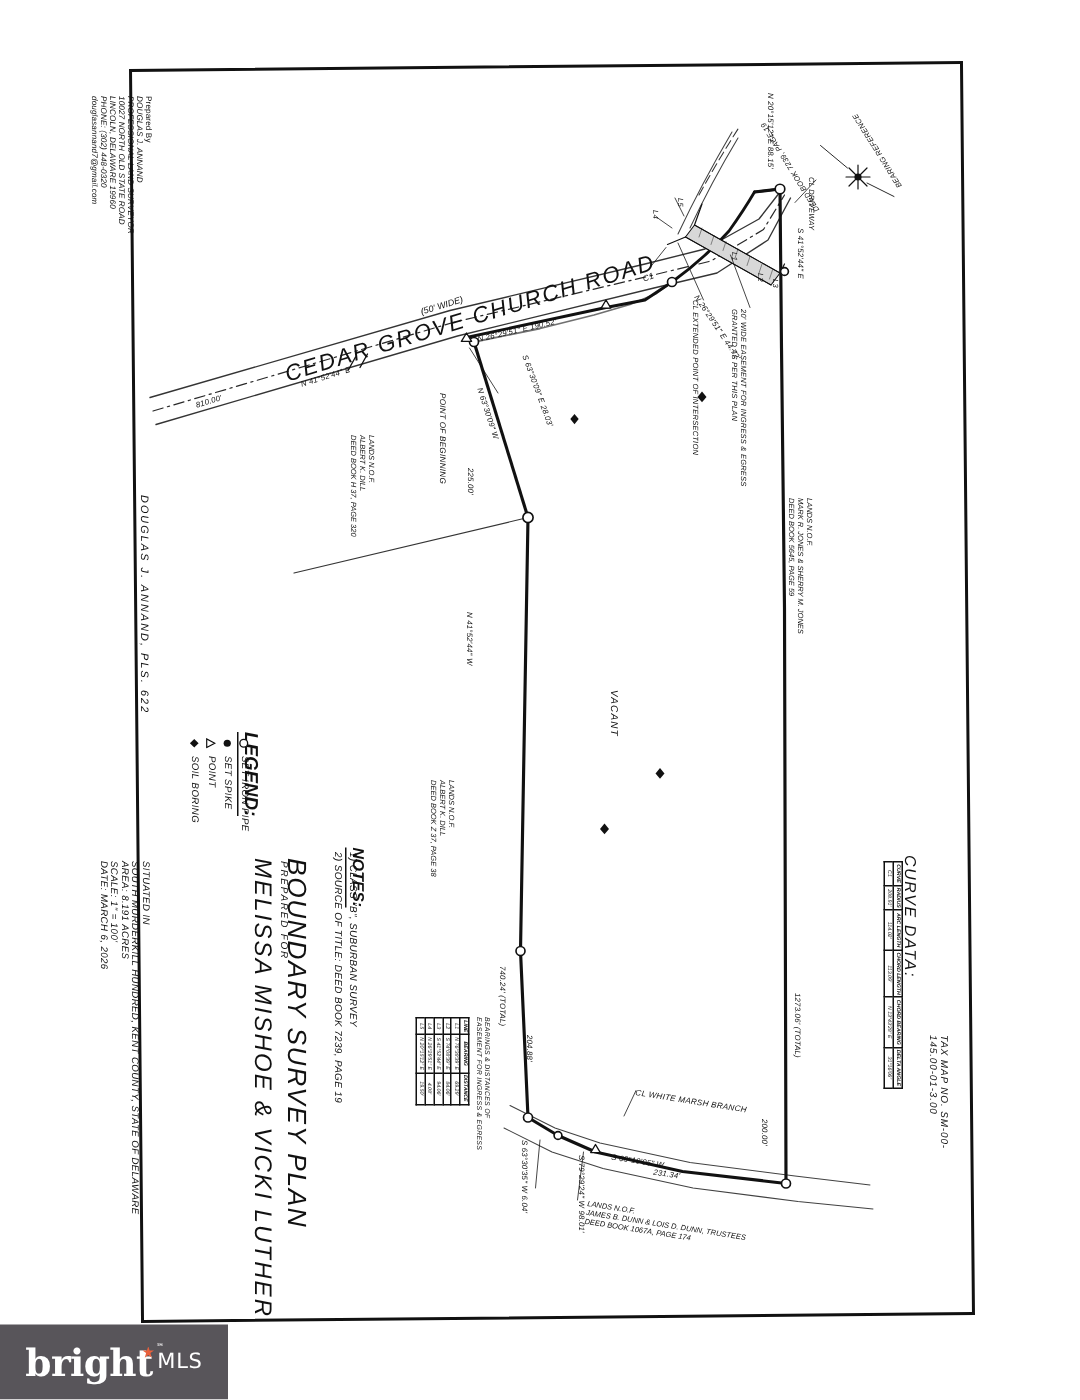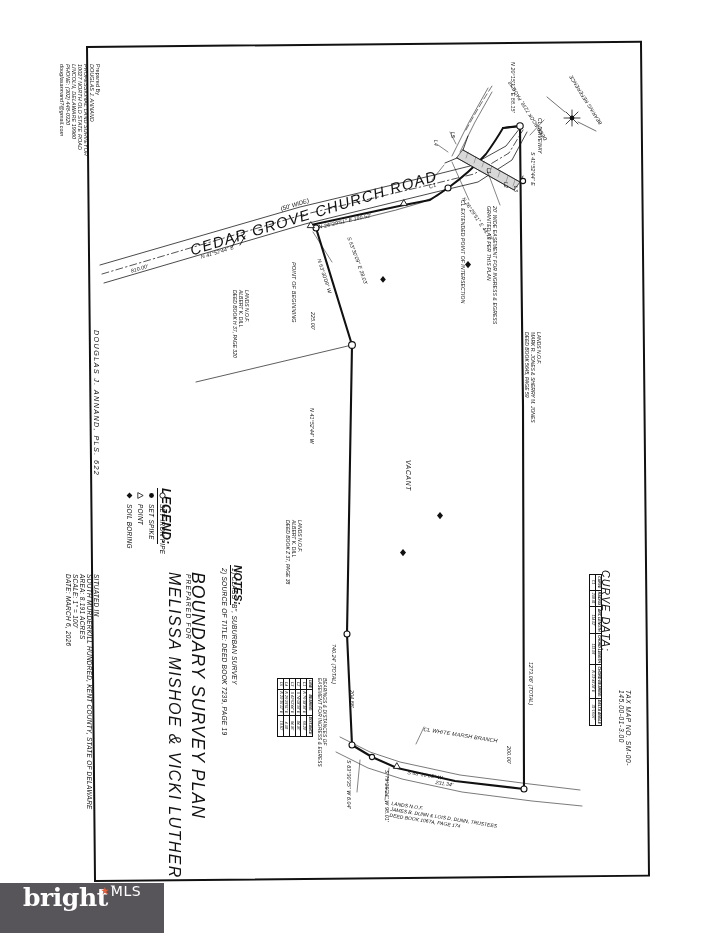--- a/index.html
+++ b/index.html
@@ -52,22 +52,22 @@
 
   
   table.plat{border-collapse:collapse;font-size:3.5px;font-style:italic;}
   table.plat th, table.plat td{border:0.6px solid #111;padding:0.4px 1.2px;
      font-weight:400;white-space:nowrap;text-align:center;}
   table.plat th{font-weight:700;}
 
   .tbl-cap{font-size:4.6px;font-style:italic;letter-spacing:.2px;}
 
   
-  #wm{position:absolute;left:0;bottom:0;width:164px;height:50px;background:#58555a;
-      display:flex;justify-content:center;gap:3px;}
+  #wm{position:absolute;left:0;bottom:0;width:152px;height:50px;background:#58555a;
+      display:flex;align-items:center;justify-content:center;gap:3px;}
   #wm .b1{color:#fff;font-size:25px;font-weight:700;font-family:"DejaVu Serif",serif;
           letter-spacing:-.4px;position:relative;}
   #wm .star{position:absolute;right:-1px;top:4px;width:8px;height:8px;background:#e8603c;
             clip-path:polygon(50% 0,61% 35%,98% 35%,68% 57%,79% 95%,50% 72%,21% 95%,32% 57%,2% 35%,39% 35%);}
   #wm .tm{color:#fff;font-size:5px;position:absolute;right:-7px;top:1px;}
   #wm .b2{color:#fff;font-size:14px;font-family:"DejaVu Sans",sans-serif;letter-spacing:.5px;}
 </style>
 </head>
 <body>
 

